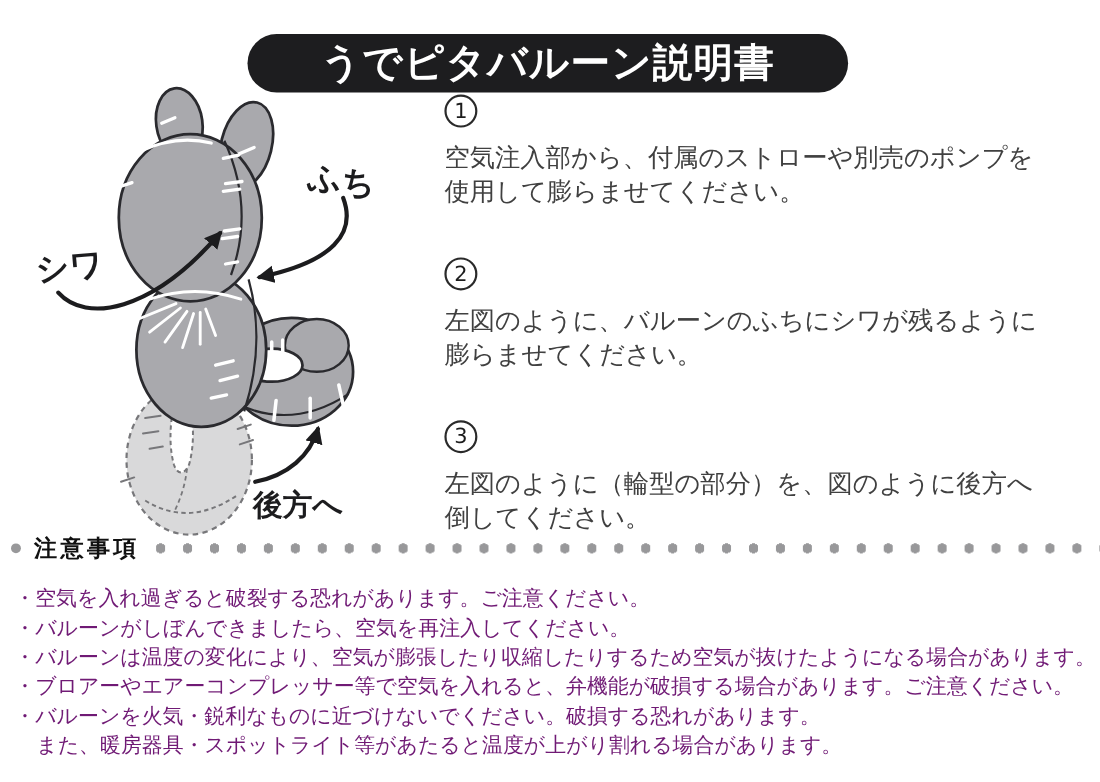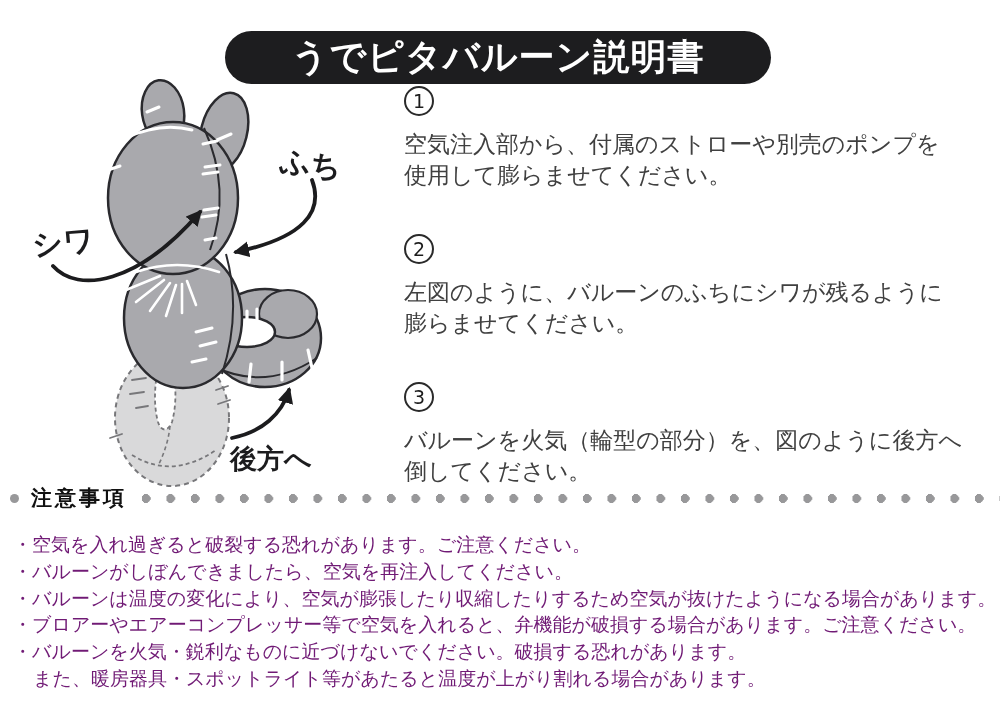--- a/index.html
+++ b/index.html
@@ -147,21 +147,21 @@
     <div class="step-num">2</div>
     <div class="step-text">
       <div>左図のように、バルーンのふちにシワが残るように</div>
       <div>膨らませてください。</div>
     </div>
   </div>
 
   <div class="step step3">
     <div class="step-num">3</div>
     <div class="step-text">
-      <div>バルーンを火気（輪型の部分）を、図のように後方へ</div>
+      <div>左図のように（輪型の部分）を、図のように後方へ</div>
       <div>倒してください。</div>
     </div>
   </div>
 
   <div class="notes-header">
     <div class="lead-dot"></div>
     <div class="notes-title">注意事項</div>
     <div class="dot-leader"></div>
   </div>
 

